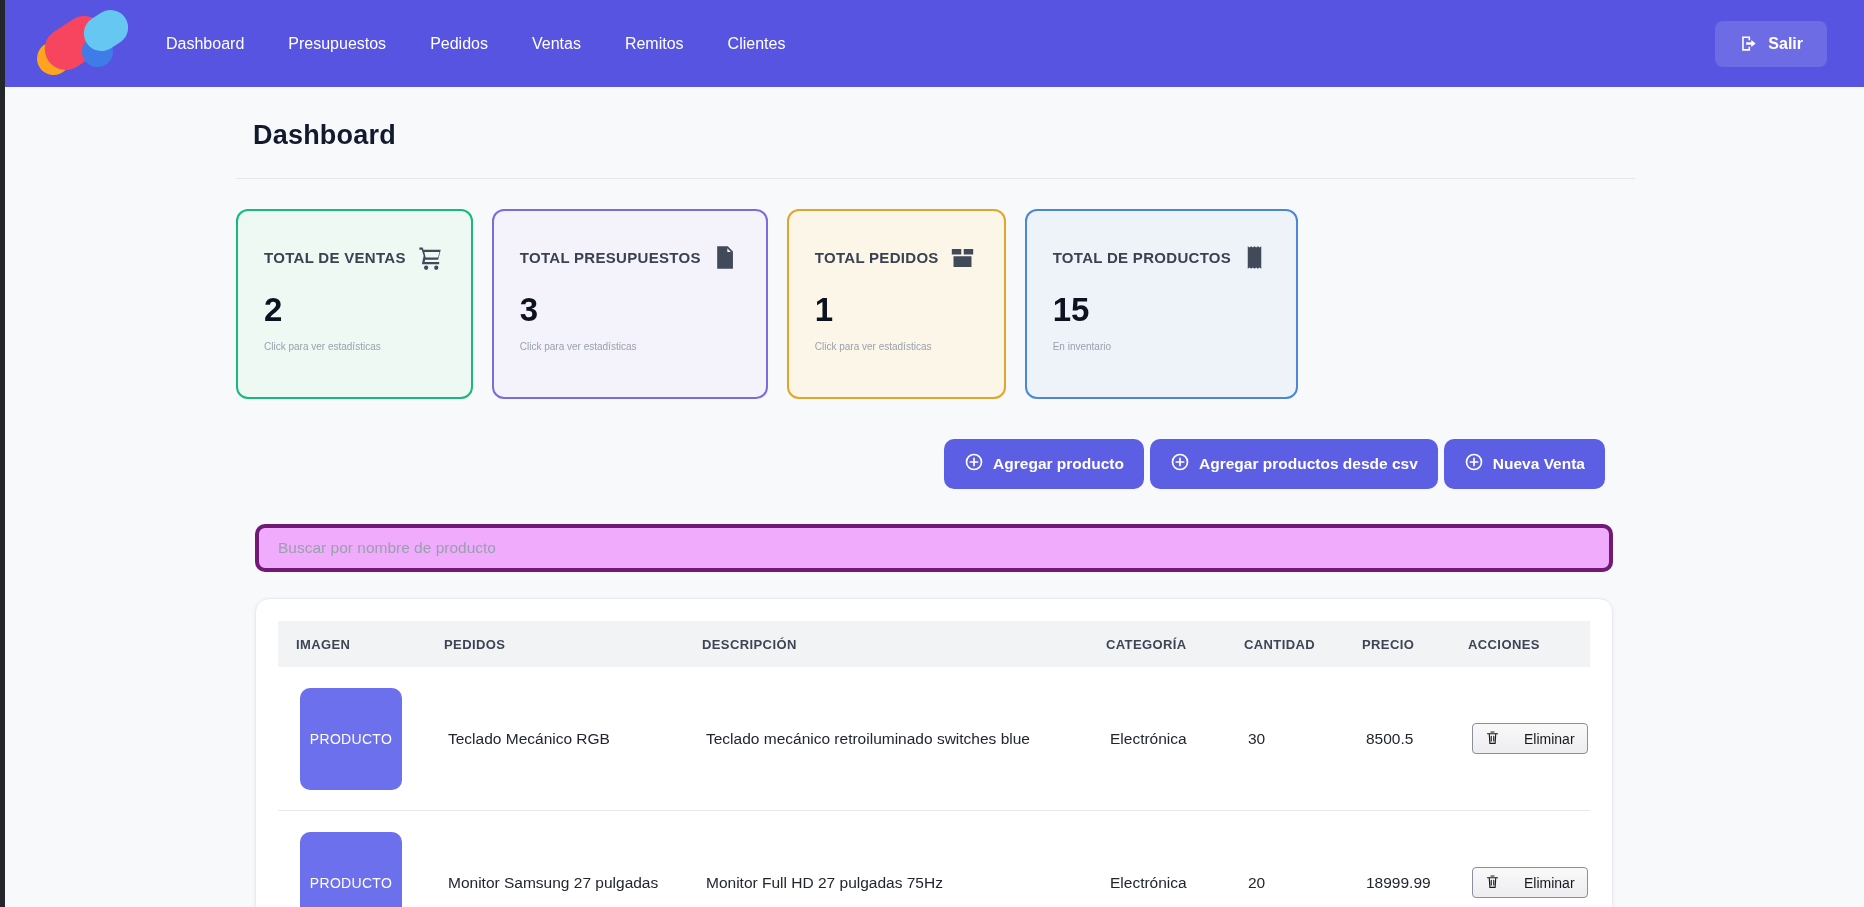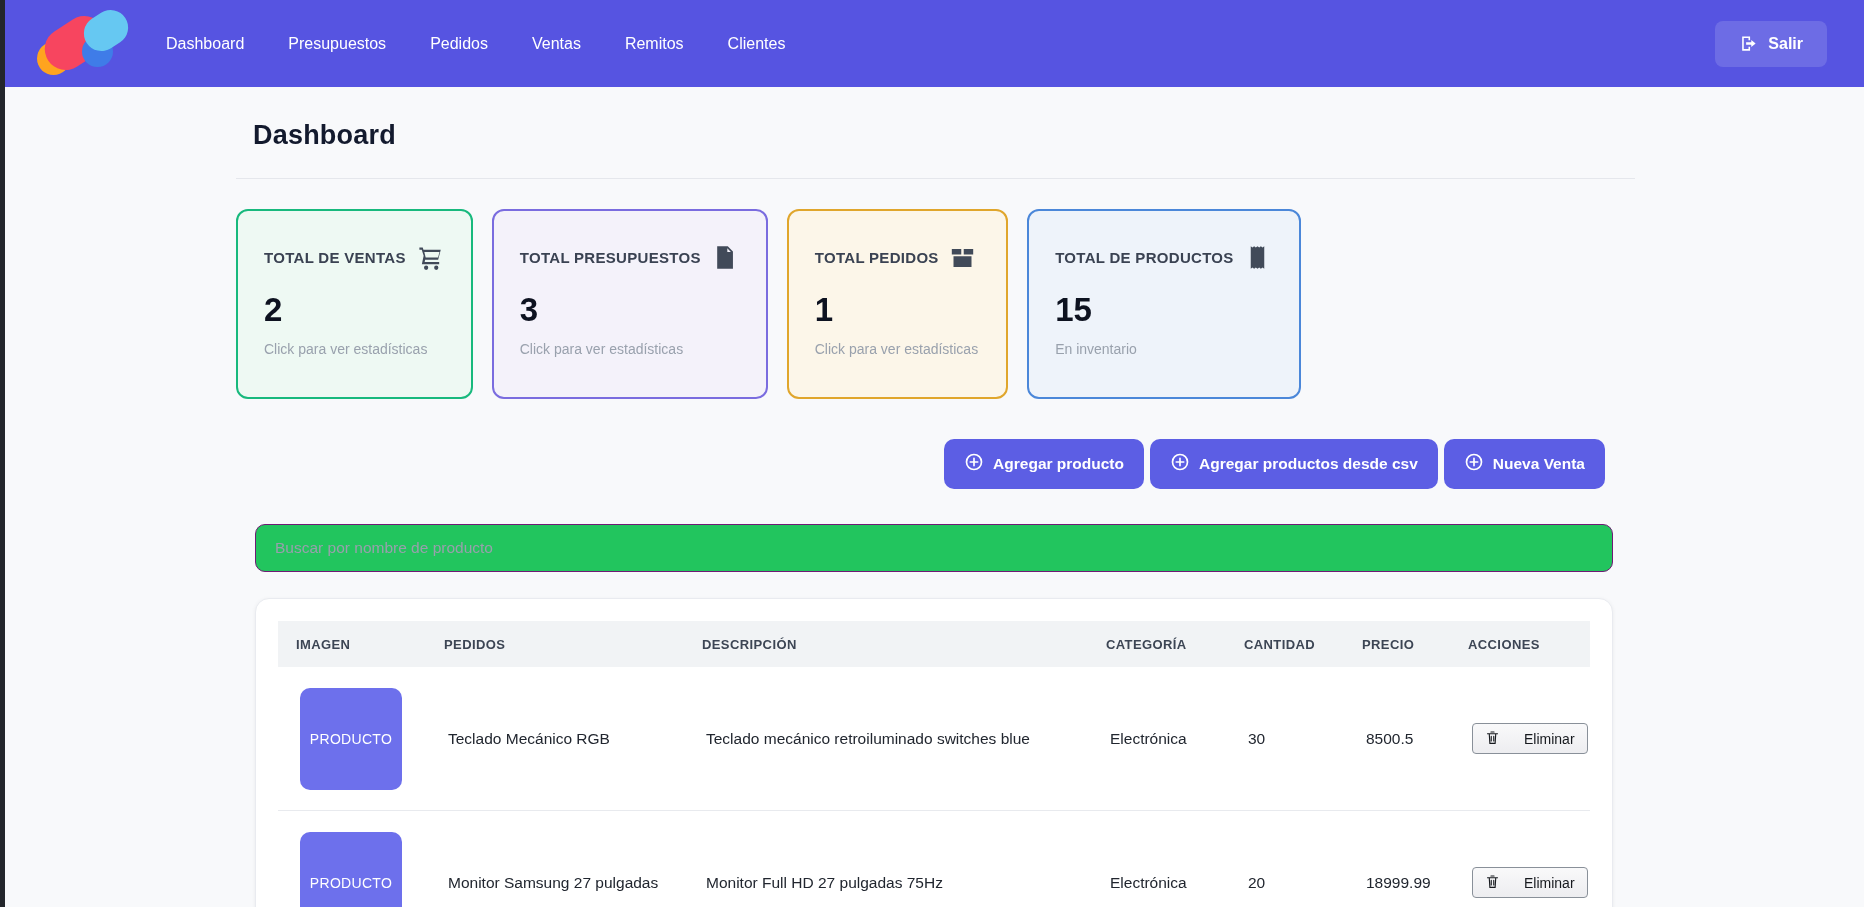--- a/index.html
+++ b/index.html
@@ -40,34 +40,34 @@
   .cards { display: flex; gap: 19px; margin: 30px 0 0 236px; }
   .stat-card {
     height: 190px; padding: 33px 28px 0 26px; border-radius: 12px;
     border: 2px solid #888; cursor: pointer;
   }
   .card-head { display: flex; align-items: center; gap: 10px; }
   .card-title { font-size: 15px; font-weight: 700; color: #3a4252; letter-spacing: .3px; white-space: nowrap; }
   .card-icon { width: 27px; height: 27px; color: #414a59; flex: 0 0 auto; }
   .card-icon svg { width: 100%; height: 100%; }
   .card-value { margin-top: 22px; font-size: 33px; font-weight: 800; color: #0d1220; line-height: 1; }
-  .card-sub { margin-top: 15px; font-size: 14px; color: #99a1ad; }
+  .card-sub { margin-top: 15px; font-size: 10px; color: #99a1ad; }
 
   .actions { display: flex; justify-content: flex-end; gap: 6px; margin: 40px 259px 0 0; }
   .action-btn {
     height: 50px; padding: 0 20px; border: none; border-radius: 10px; cursor: pointer;
     display: flex; align-items: center; gap: 9px;
     background: var(--accent, #5c5ee4); color: #fff;
     font-size: 15.5px; font-weight: 700; font-family: inherit; white-space: nowrap;
   }
   .action-btn svg { width: 20px; height: 20px; }
 
   .search-input {
     display: block; margin: 35px 0 0 255px; width: 1358px; height: 48px;
-    border: 1px solid #701a75; border-radius: 10px; background: #22c55e;
+    border: 4px solid #701a75; border-radius: 10px; background: #f0abfc;
     padding: 0 19px; font-size: 15.5px; color: #333; font-family: inherit; outline: none;
   }
   .search-input::placeholder { color: #98a0ac; }
 
   .table-card {
     margin: 26px 0 0 255px; width: 1358px;
     background: #fff; border: 1px solid #e9ebf0; border-radius: 14px;
     padding: 22px 22px 40px; box-shadow: 0 1px 4px rgba(20,24,40,.06);
   }
   .thead, .tr { display: grid; grid-template-columns: 148px 258px 404px 138px 118px 106px 1fr; align-items: center; }

